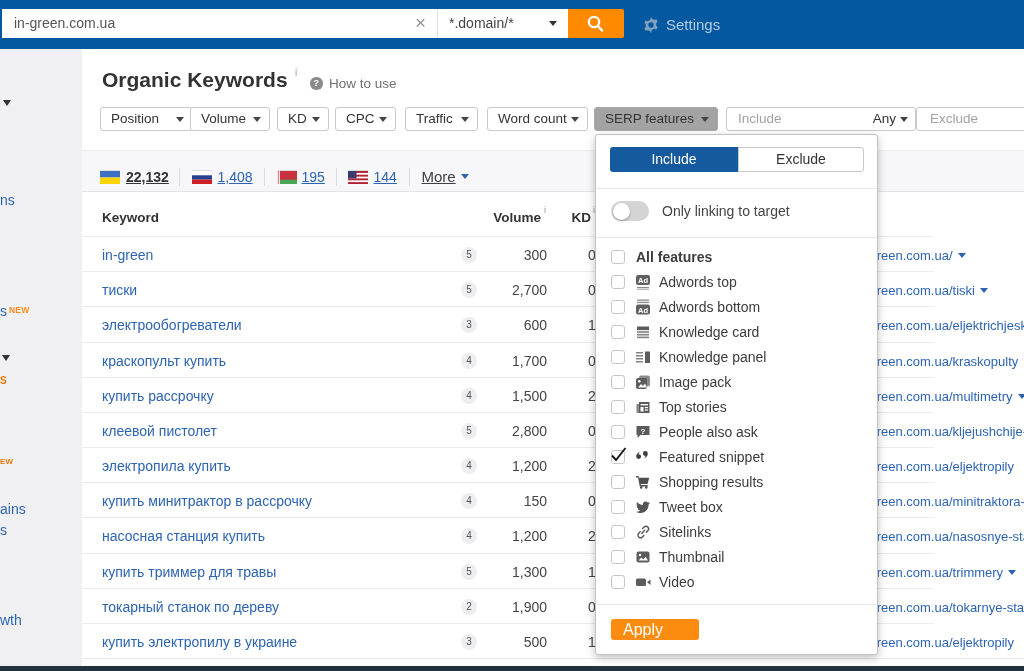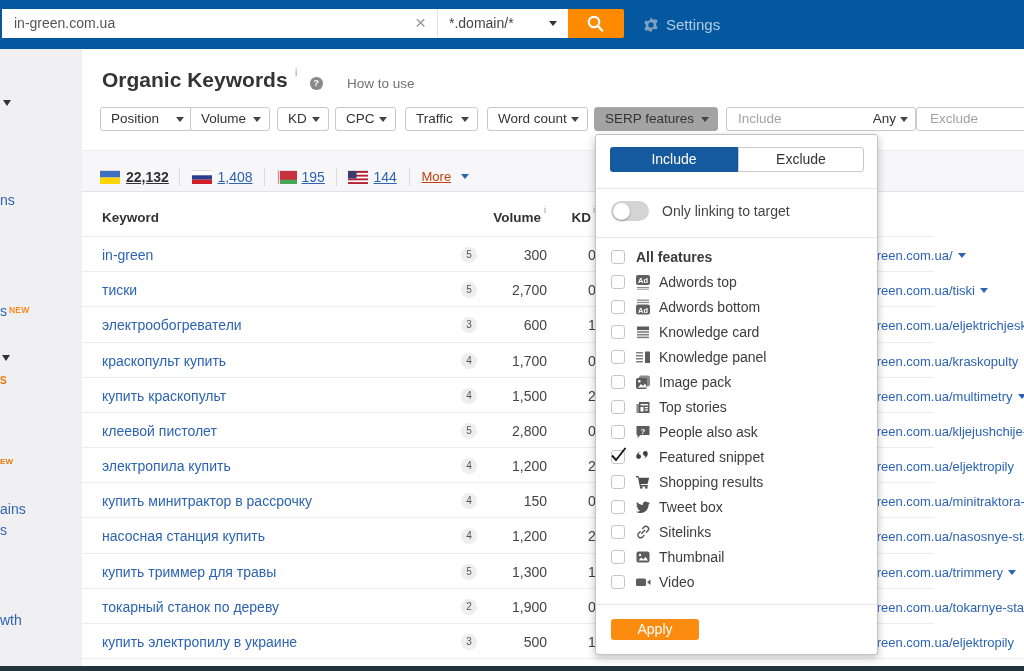--- a/index.html
+++ b/index.html
@@ -20,21 +20,21 @@
 
 #sidebar { position:absolute; left:0; top:49px; width:82px; height:618px; background:#f0f0f3; }
 .scar { position:absolute; width:0; height:0; border-left:4.5px solid transparent; border-right:4.5px solid transparent; border-top:6px solid #333; }
 .sblue { position:absolute; color:#2d64b2; font-size:14px; }
 .sorange { position:absolute; color:#e8770a; font-weight:bold; font-size:8px; letter-spacing:.2px; }
 
 
 #h1 { position:absolute; left:102px; top:68px; font-size:21px; font-weight:bold; color:#333; }
 #h1sup { position:absolute; left:295px; top:67px; font-size:10px; color:#9b9b9b; }
 #qcirc { position:absolute; left:310px; top:77px; width:12.5px; height:12.5px; border-radius:50%; background:#8a8a8a; color:#fff; font-size:9.5px; font-weight:bold; text-align:center; line-height:12.5px; }
-#howto { position:absolute; left:329px; top:76px; font-size:13.5px; color:#707070;margin-left:18px; }
+#howto { position:absolute; left:329px; top:76px; font-size:13.5px; color:#707070; }
 
 
 .fbtn { position:absolute; top:107px; height:24px; background:#fff; border:1px solid #c9c9c9; border-radius:3px; font-size:13.5px; color:#333; }
 .fbtn .t { position:absolute; left:10px; line-height:22px; white-space:nowrap; }
 .fbtn .car { position:absolute; top:9px; width:0; height:0; border-left:4.5px solid transparent; border-right:4.5px solid transparent; border-top:5.5px solid #444; }
 .finput { position:absolute; top:107px; height:24px; background:#fff; border:1px solid #c9c9c9; border-radius:3px; }
 .finput .ph { position:absolute; left:11px; line-height:22px; font-size:13.5px; color:#a2a2a2; }
 
 
 #flagband { position:absolute; left:82px; top:150px; width:942px; height:42px; background:#f7f7f9; border-top:1px solid #ededed; border-bottom:1px solid #e3e3e6; }
@@ -58,21 +58,21 @@
 #tabInc { position:absolute; left:14px; top:12px; width:128px; height:25px; background:#15599e; color:#fff; font-size:14px; text-align:center; line-height:25px; border-radius:3px 0 0 3px; }
 #tabExc { position:absolute; left:142px; top:12px; width:126px; height:25px; background:#fff; color:#333; font-size:14px; text-align:center; line-height:23px; border:1px solid #c8c8c8; border-radius:0 3px 3px 0; }
 .psep { position:absolute; left:0; width:281px; height:1px; background:#e8e8e8; }
 #toggle { position:absolute; left:15px; top:66px; width:38px; height:20px; border-radius:10px; background:#d4d4d4; }
 #toggle .knob { position:absolute; left:2px; top:1.5px; width:17px; height:17px; border-radius:50%; background:#fff; box-shadow:0 1px 2px rgba(0,0,0,.35); }
 #togglelbl { position:absolute; left:66px; top:66px; font-size:14px; color:#444; line-height:20px; }
 .cbrow { position:absolute; left:0; width:281px; height:25px; }
 .cb { position:absolute; left:15px; top:5px; width:14px; height:14px; border:1px solid #c6c6c6; border-radius:3px; background:#fff; }
 .ico { position:absolute; left:39px; top:4px; width:16px; height:16px; }
 .clbl { position:absolute; left:63px; top:5px; font-size:14px; color:#3c3c3c; line-height:15px; }
-#applybtn { position:absolute; left:15px; top:484px; width:88px; height:21px; background:#fb8c0f; border-radius:3px; color:#fff; font-size:14px; text-align:center; line-height:21px; }
+#applybtn { position:absolute; left:15px; top:484px; width:88px; height:21px; background:#fb8c0f; border-radius:3px; color:#fff; font-size:16px; line-height:21px;padding-left:12px; }
 
 #bottombar { position:absolute; left:0; top:666px; width:1024px; height:5px; background:#22333b; }
 </style>
 </head>
 <body>
 
 <div id="topbar">
   <div id="searchinput">
     <span class="txt">in-green.com.ua</span>
     <span id="xicon">×</span>
@@ -183,21 +183,21 @@
         <rect width="20" height="1.9"></rect>
         <rect y="3.7" width="20" height="1.9"></rect>
         <rect y="7.4" width="20" height="1.9"></rect>
         <rect y="11.1" width="20" height="1.9"></rect>
       </g>
       <rect width="8.5" height="7.4" fill="#3c3b6e"></rect>
     </svg>
 </div>
 <span class="fnum" style="left:373.5px; color:#2d64b2;">144</span>
 <div class="fsep" style="left:408.5px;"></div>
-<span class="fnum" style="left:421.5px; color:#c2410c; font-size:13px;">More</span>
+<span class="fnum" style="left:421.5px; color:#404040; font-size:15px;">More</span>
 <span style="position:absolute; left:460.5px; top:174px; width:0; height:0; border-left:4.5px solid transparent; border-right:4.5px solid transparent; border-top:5.5px solid #2d64b2;"></span>
 
 <div class="th" style="left:102px; top:211px;">Keyword</div>
 <div class="th" style="left:465px; top:211px; width:76px; text-align:right;">Volume</div>
 <div class="sup" style="left:544px; top:205px;">i</div>
 <div class="th" style="left:571.5px; top:211px;">KD</div>
 <div class="sup" style="left:593px; top:205px;">i</div>
 
 <div id="rows">
     <div class="row" style="top:236.0px;">
@@ -222,21 +222,21 @@
       <span class="url">in-green.com.ua/eljektrichjeskije-obogrje</span>
     </div>
     <div class="row" style="top:341.5px;">
       <span class="kw">краскопульт купить</span>
       <span class="badge">4</span>
       <span class="vol">1,700</span>
       <span class="kd">0</span>
       <span class="url">in-green.com.ua/kraskopulty</span>
     </div>
     <div class="row" style="top:376.7px;">
-      <span class="kw">купить краскопульт</span>
+      <span class="kw">купить рассрочку</span>
       <span class="badge">4</span>
       <span class="vol">1,500</span>
       <span class="kd">2</span>
       <span class="url">in-green.com.ua/multimetry<span class="ucar"></span></span>
     </div>
     <div class="row" style="top:411.9px;">
       <span class="kw">клеевой пистолет</span>
       <span class="badge">5</span>
       <span class="vol">2,800</span>
       <span class="kd">0</span>

